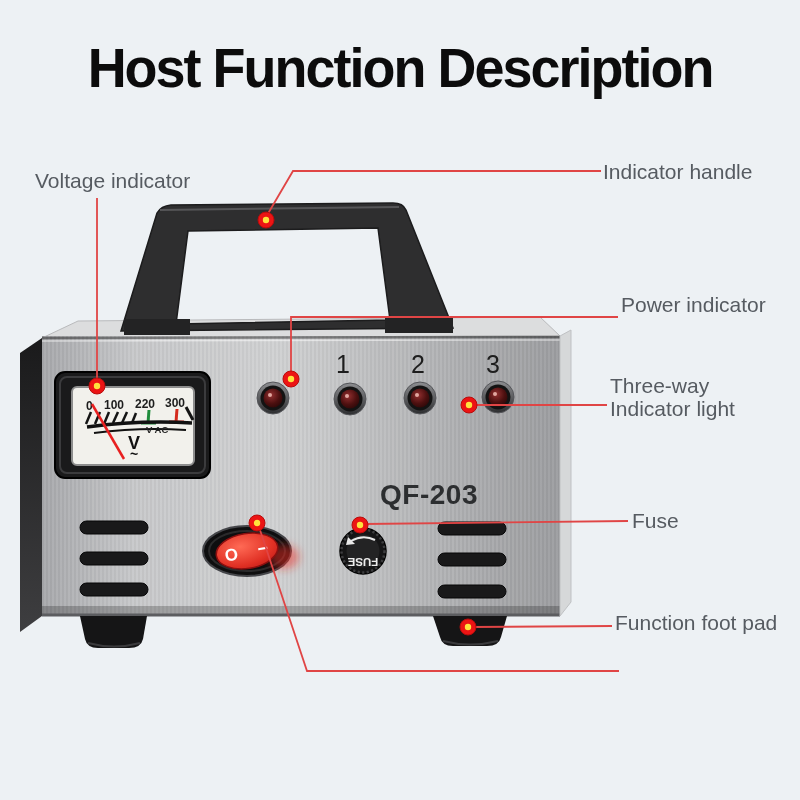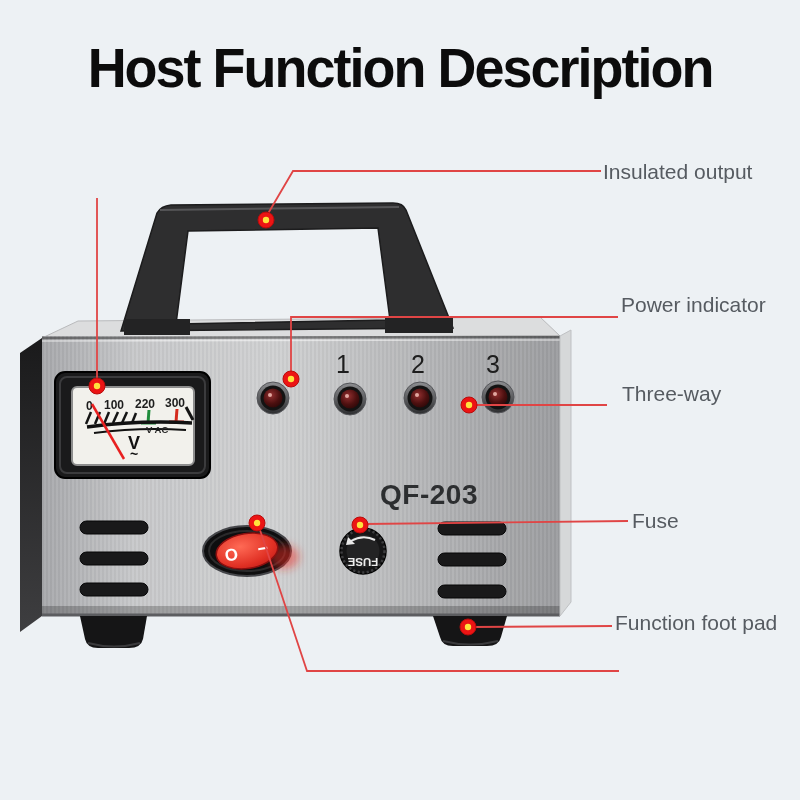--- a/index.html
+++ b/index.html
@@ -9,21 +9,21 @@
     position:absolute;left:0;top:36px;width:800px;text-align:center;
     font-size:55px;font-weight:bold;letter-spacing:-2px;color:#0c0c0c;
     transform:scaleX(0.98);white-space:nowrap;
   }
   .callout-label{
     position:absolute;font-size:21px;color:#565b61;line-height:23px;white-space:nowrap;
   }
   #lbl-voltage{left:35px;top:169px;}
   #lbl-handle{left:603px;top:160px;}
   #lbl-power-ind{left:621px;top:293px;}
-  #lbl-threeway{left:610px;top:382px;margin-left:12px;}
+  #lbl-threeway{left:610px;top:374px;}
   #lbl-fuse{left:632px;top:509px;}
   #lbl-footpad{left:615px;top:611px;}
   #lbl-power-switch{left:622px;top:659px;}
   svg{position:absolute;left:0;top:0;}
   .svg-label{font-family:"Liberation Sans",sans-serif;}
 </style>
 </head>
 <body>
 
 <div class="stage">
@@ -227,21 +227,23 @@
         <circle cx="360" cy="525" r="8" fill="#ec1414" stroke="#b80c0c" stroke-width="1"></circle>
           <circle cx="360" cy="525" r="3.2" fill="#ffe23d"></circle>
       </g>
       <g>
         <circle cx="468" cy="627" r="8" fill="#ec1414" stroke="#b80c0c" stroke-width="1"></circle>
           <circle cx="468" cy="627" r="3.2" fill="#ffe23d"></circle>
       </g>
     </g>
   </svg>
 
-  <div class="callout-label" id="lbl-handle">Insulated output</div>
+  <div class="callout-label" id="lbl-voltage">Voltage indicator</div>
+  <div class="callout-label" id="lbl-handle">Indicator handle</div>
   <div class="callout-label" id="lbl-power-ind">Power indicator</div>
   <div class="callout-label" id="lbl-threeway">
     <div>Three-way</div>
+    <div>Indicator light</div>
   </div>
   <div class="callout-label" id="lbl-fuse">Fuse</div>
   <div class="callout-label" id="lbl-footpad">Function foot pad</div>
 
 </div>
 
 </body></html>

